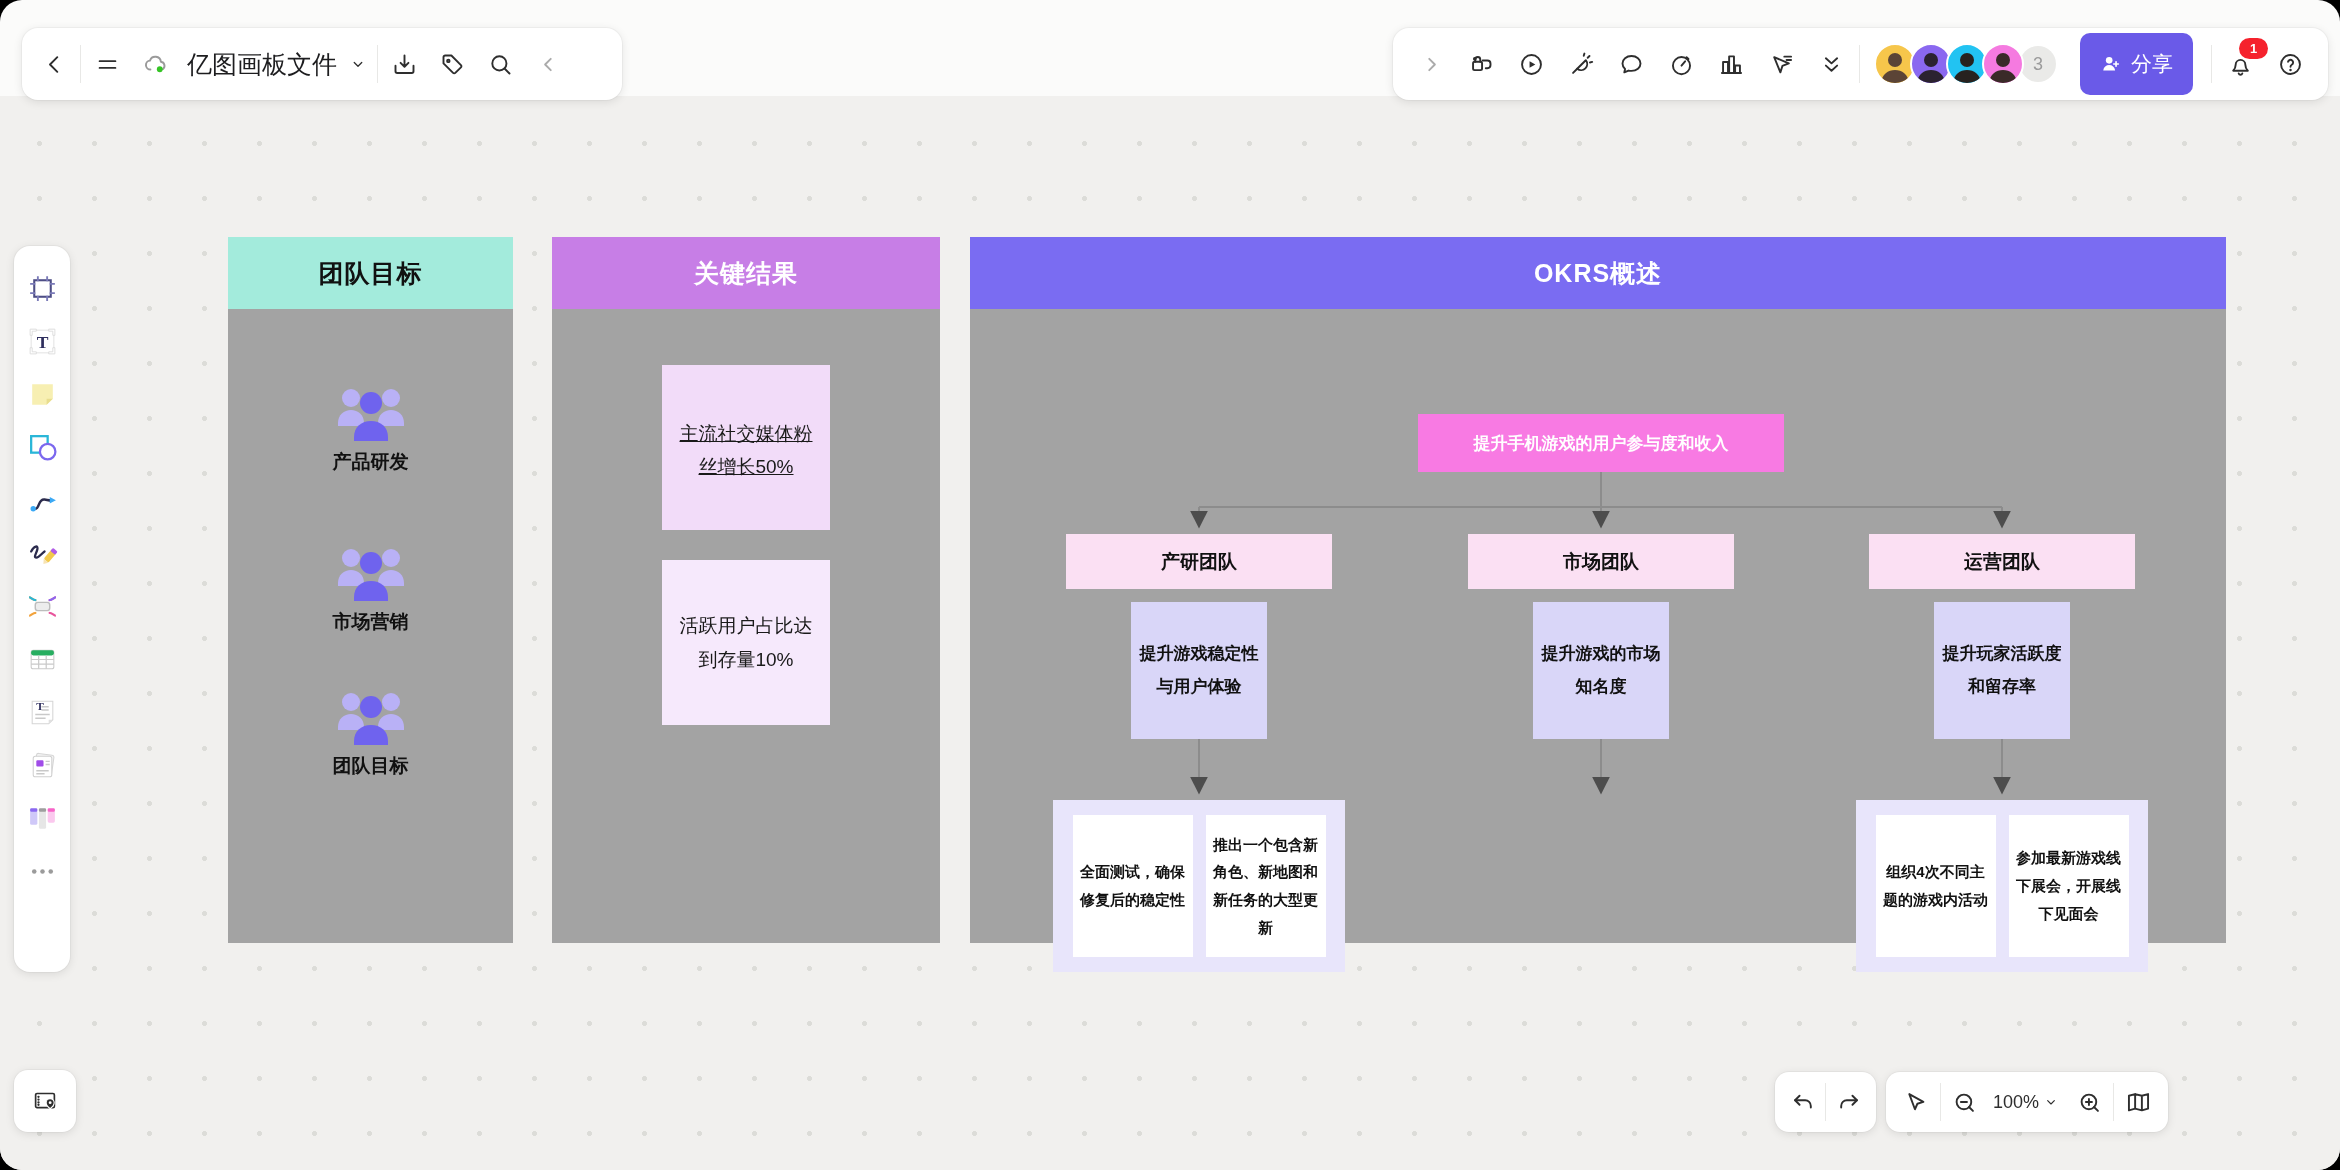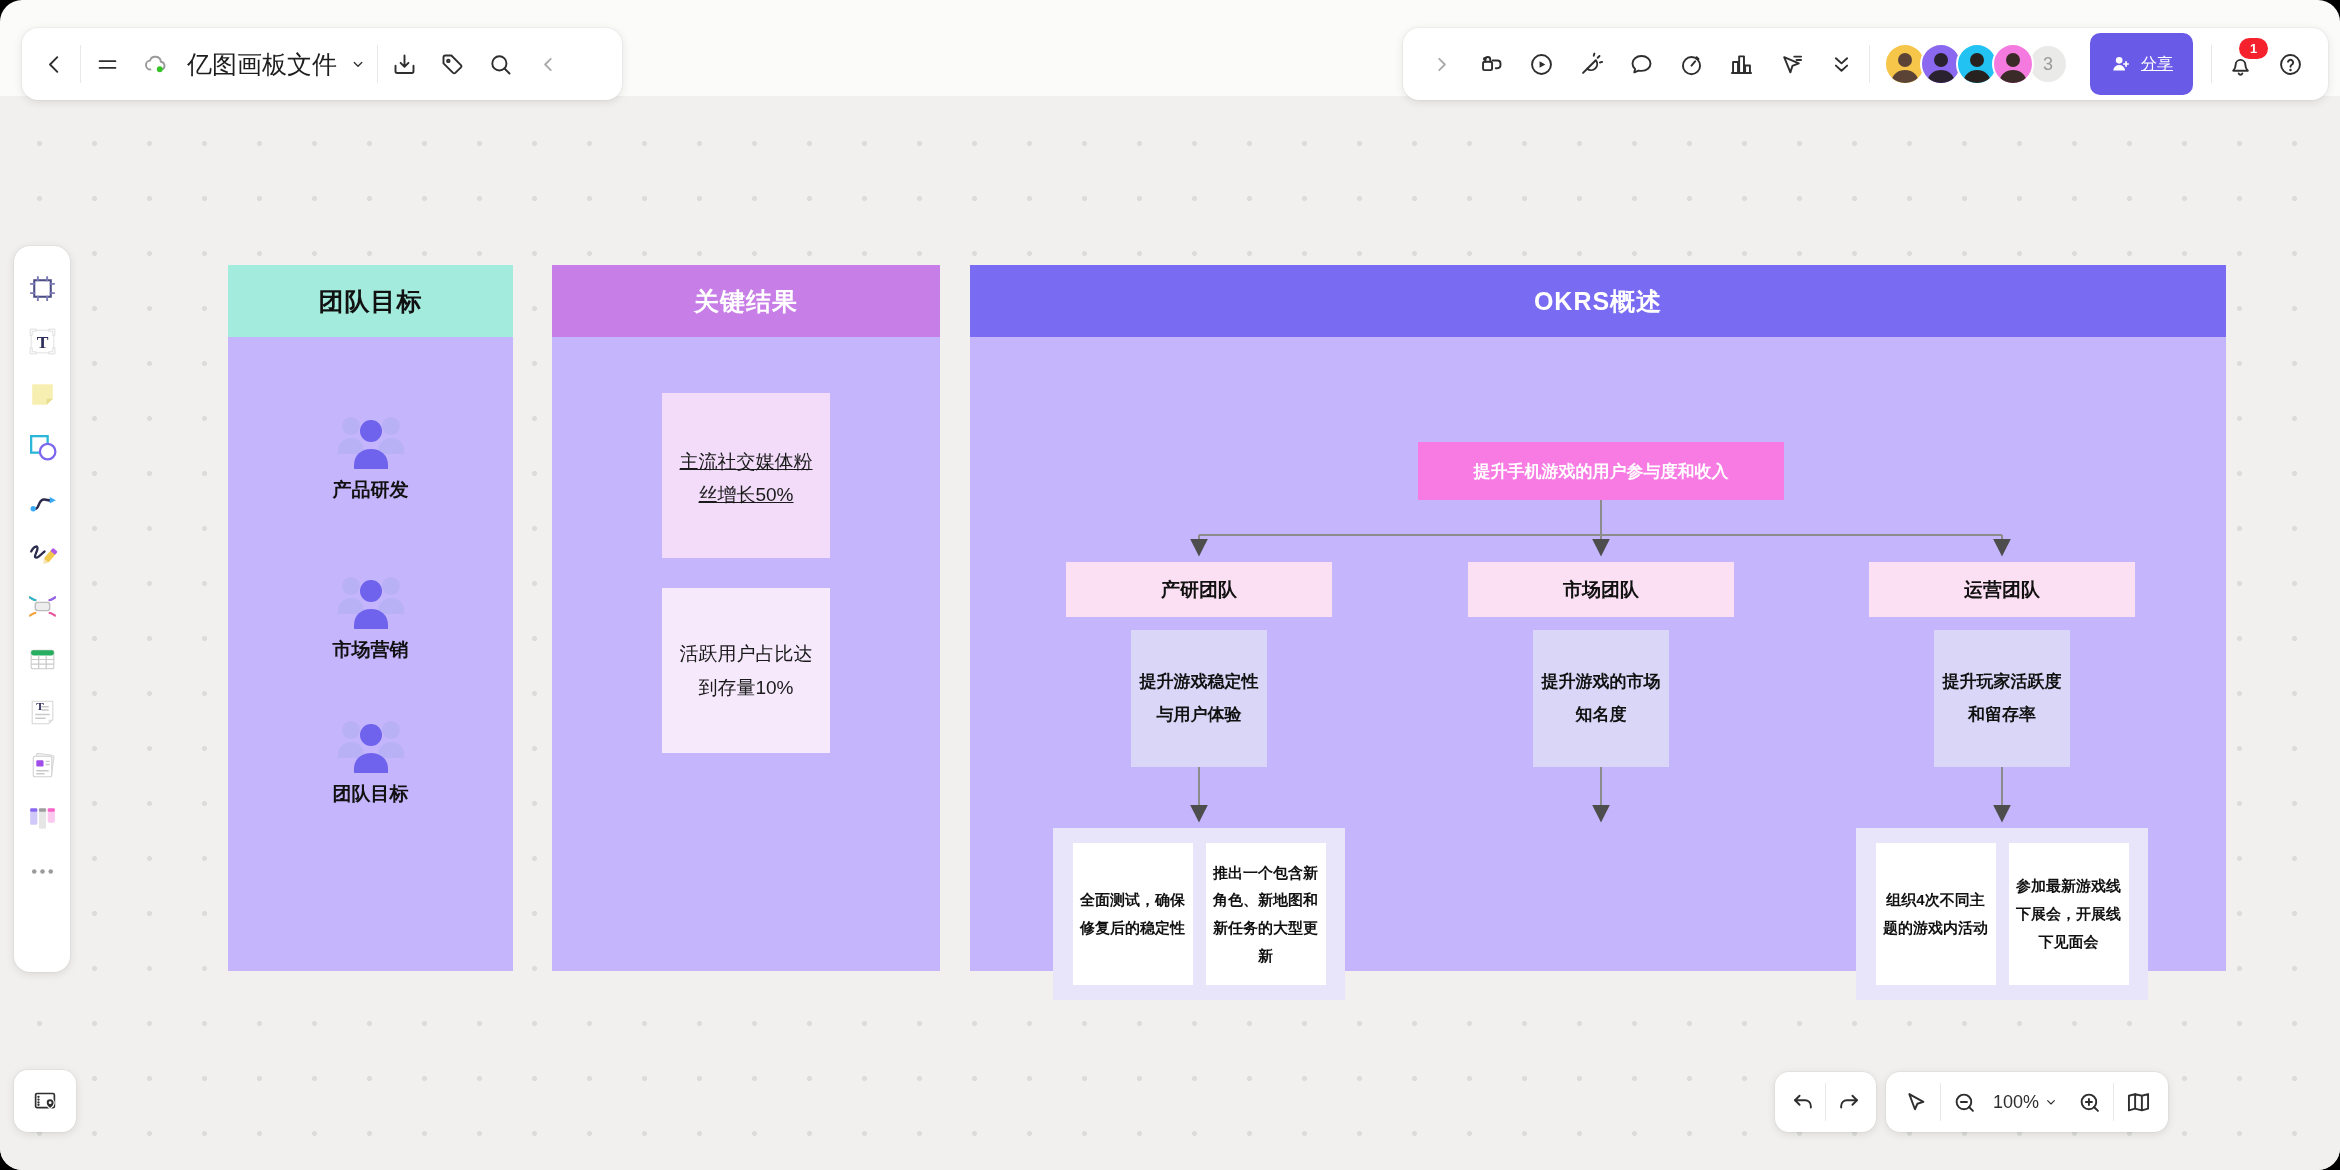--- a/index.html
+++ b/index.html
@@ -44,21 +44,21 @@
   }
   .avatar:first-child{margin-left:0;}
   .avatar svg{position:absolute;inset:0;}
   .count-badge{
     width:36px;height:36px;border-radius:50%;background:#EAEAE8;color:#9B9B9B;
     font-size:18px;display:flex;align-items:center;justify-content:center;margin-left:-4px;
   }
   .share-btn{
     height:46px;border-radius:10px;background:#6A5AE8;color:#fff;
     display:flex;align-items:center;gap:9px;padding:8px 20px;margin:0 12px 0 8px;
-    font-size:16px;cursor:pointer;flex:0 0 auto;text-decoration:underline;
+    font-size:21px;cursor:pointer;flex:0 0 auto;
   }
   .bell-wrap{position:relative;}
   .bell-badge{
     position:absolute;top:-4px;right:-6px;min-width:21px;height:21px;border-radius:11px;
     background:#F5222D;color:#fff;font-size:13px;font-weight:700;
     display:flex;align-items:center;justify-content:center;padding:0 4px;
   }
   
   #tool-sidebar{
     left:14px;top:246px;width:56px;height:700px;flex-direction:column;
@@ -67,21 +67,21 @@
   .side-btn{width:46px;height:49px;display:flex;align-items:center;justify-content:center;
     border-radius:10px;cursor:pointer;flex:0 0 auto;margin:2px 0;}
   .side-btn svg{width:33px;height:33px;}
   
   #minimap-btn{left:14px;bottom:38px;width:62px;height:62px;justify-content:center;border-radius:14px;}
   #undo-redo{right:464px;bottom:38px;height:60px;padding:0 6px;border-radius:14px;}
   #zoom-bar{right:172px;bottom:38px;height:60px;padding:0 8px;border-radius:14px;gap:2px;}
   .zoom-label{font-size:18px;color:#2E2E2E;margin:0 2px 0 4px;cursor:pointer;}
   .caret-sm{width:16px;height:16px;margin-right:6px;cursor:pointer;}
   
-  .frame{position:absolute;top:237px;height:706px;background:#c4b5fd;margin-top:28px;}
+  .frame{position:absolute;top:237px;height:706px;background:#a3a3a3;}
   .frame-header{
     height:72px;display:flex;align-items:center;justify-content:center;
     font-size:25px;font-weight:700;letter-spacing:1px;color:#111;
   }
   #frame-team{left:228px;width:285px;}
   #frame-team .frame-header{background:#A3EBDC;}
   #frame-kr{left:552px;width:388px;}
   #frame-kr .frame-header{background:#C77EE6;color:#fff;}
   #frame-okrs{left:970px;width:1256px;}
   #frame-okrs .frame-header{background:#7A6CF2;color:#fff;}

